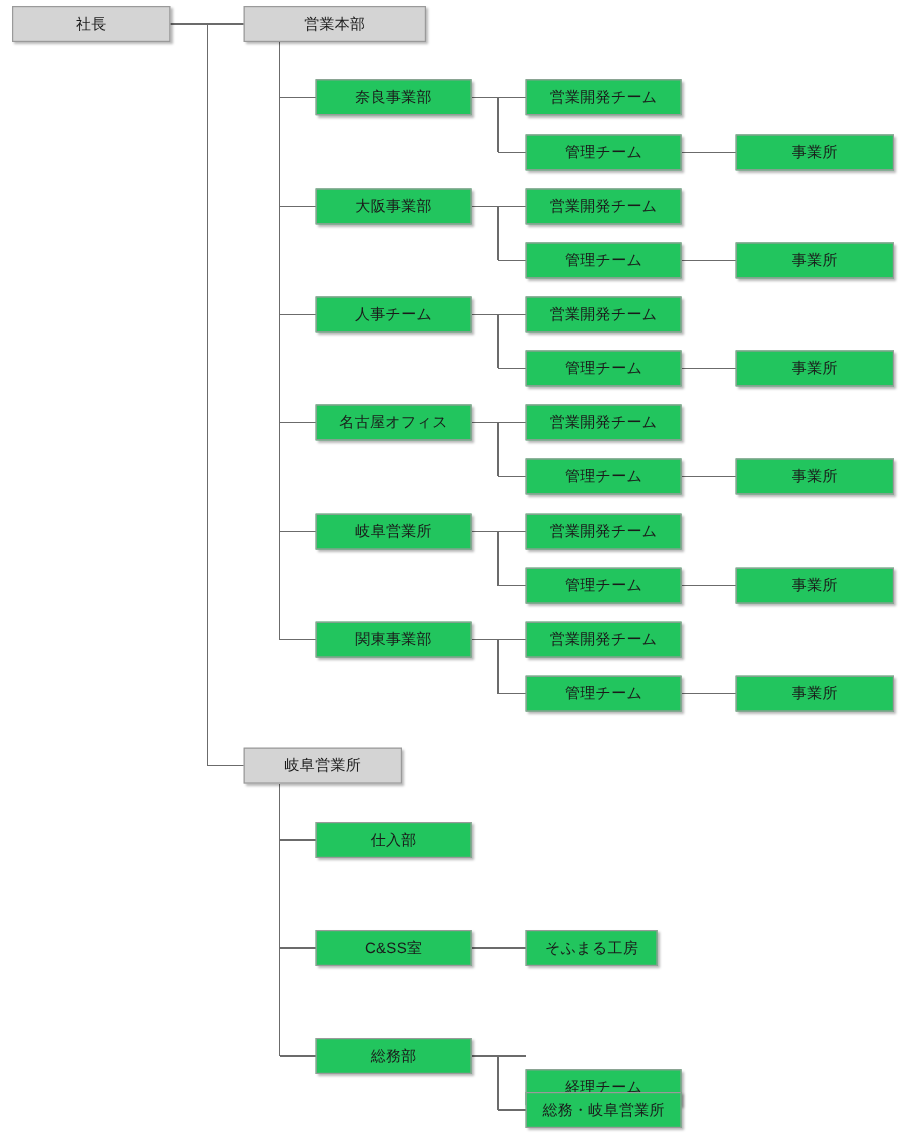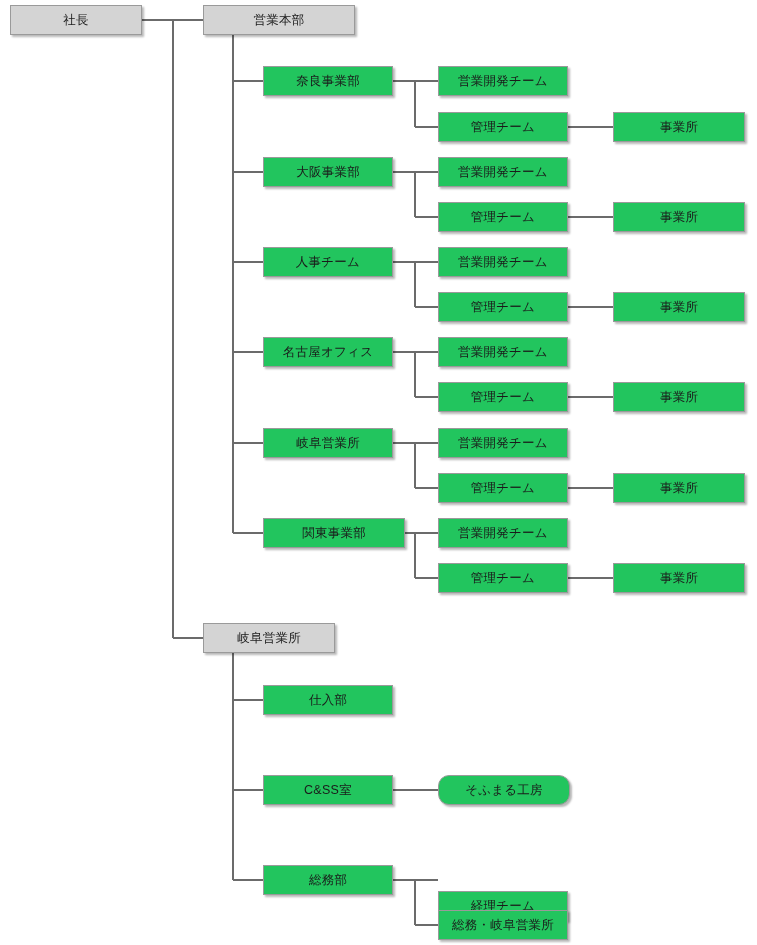--- a/index.html
+++ b/index.html
@@ -77,37 +77,37 @@
       <line x1="415" y1="925" x2="438" y2="925"></line>
     </svg>
 <div class="node hq" style="left: 10px; top: 5px; width: 132px; height: 30px;">社長</div>
     <div class="node hq" style="left: 203px; top: 5px; width: 152px; height: 30px;">営業本部</div>
     <div class="node hq" style="left: 203px; top: 623px; width: 132px; height: 30px;">岐阜営業所</div>
     <div class="node" style="left: 263px; top: 66px; width: 130px; height: 30px;">奈良事業部</div>
     <div class="node" style="left: 263px; top: 157px; width: 130px; height: 30px;">大阪事業部</div>
     <div class="node" style="left: 263px; top: 247px; width: 130px; height: 30px;">人事チーム</div>
     <div class="node" style="left: 263px; top: 337px; width: 130px; height: 30px;">名古屋オフィス</div>
     <div class="node" style="left: 263px; top: 428px; width: 130px; height: 30px; text-align: center;">岐阜営業所</div>
-    <div class="node" style="left: 263px; top: 518px; width: 142px; height: 30px;">関東事業部</div>
+    <div class="node" style="left: 263px; top: 518px; width: 130px; height: 30px;">関東事業部</div>
     <div class="node" style="left: 263px; top: 685px; width: 130px; height: 30px;">仕入部</div>
     <div class="node" style="left: 263px; top: 775px; width: 130px; height: 30px;">C&amp;SS室</div>
     <div class="node" style="left: 263px; top: 865px; width: 130px; height: 30px;">総務部</div>
     <div class="node" style="left: 438px; top: 66px; width: 130px; height: 30px;">営業開発チーム</div>
     <div class="node" style="left: 438px; top: 112px; width: 130px; height: 30px;">管理チーム</div>
     <div class="node" style="left: 438px; top: 157px; width: 130px; height: 30px;">営業開発チーム</div>
     <div class="node" style="left: 438px; top: 202px; width: 130px; height: 30px;">管理チーム</div>
     <div class="node" style="left: 438px; top: 247px; width: 130px; height: 30px;">営業開発チーム</div>
     <div class="node" style="left: 438px; top: 292px; width: 130px; height: 30px;">管理チーム</div>
     <div class="node" style="left: 438px; top: 337px; width: 130px; height: 30px;">営業開発チーム</div>
     <div class="node" style="left: 438px; top: 382px; width: 130px; height: 30px;">管理チーム</div>
     <div class="node" style="left: 438px; top: 428px; width: 130px; height: 30px;">営業開発チーム</div>
     <div class="node" style="left: 438px; top: 473px; width: 130px; height: 30px;">管理チーム</div>
     <div class="node" style="left: 438px; top: 518px; width: 130px; height: 30px;">営業開発チーム</div>
     <div class="node" style="left: 438px; top: 563px; width: 130px; height: 30px;">管理チーム</div>
-    <div class="node" style="left: 438px; top: 775px; width: 132px; height: 30px; border-radius: 11px;">そふまる工房</div>
+    <div class="node" style="left: 438px; top: 775px; width: 110px; height: 30px;">そふまる工房</div>
     <div class="node" style="left: 438px; top: 891px; width: 130px; height: 30px;">経理チーム</div>
     <div class="node" style="left: 438px; top: 910px; width: 130px; height: 30px;">総務・岐阜営業所</div>
     <div class="node" style="left: 613px; top: 112px; width: 132px; height: 30px;">事業所</div>
     <div class="node" style="left: 613px; top: 202px; width: 132px; height: 30px;">事業所</div>
     <div class="node" style="left: 613px; top: 292px; width: 132px; height: 30px;">事業所</div>
     <div class="node" style="left: 613px; top: 382px; width: 132px; height: 30px;">事業所</div>
     <div class="node" style="left: 613px; top: 473px; width: 132px; height: 30px;">事業所</div>
     <div class="node" style="left: 613px; top: 563px; width: 132px; height: 30px;">事業所</div>
   </div>
 

